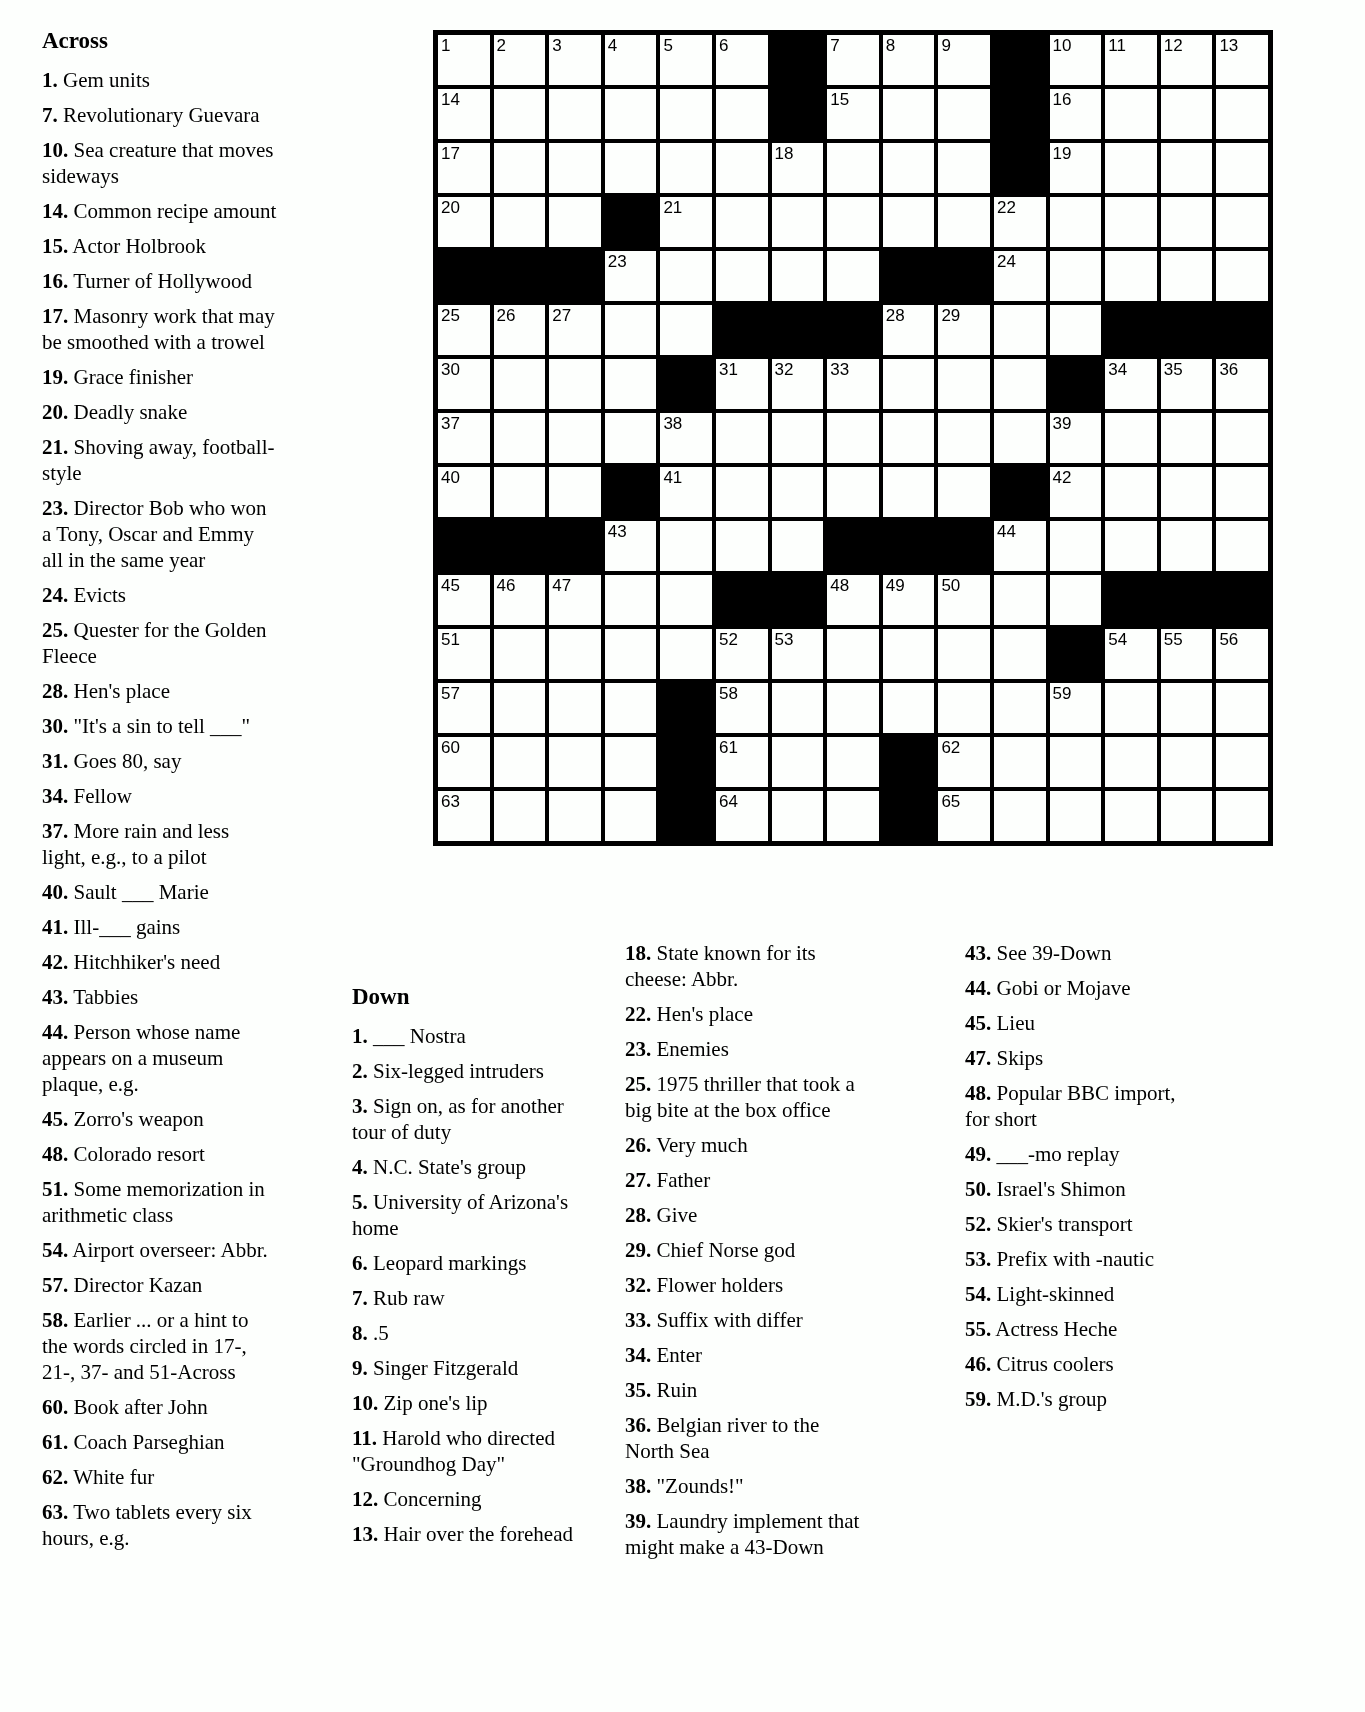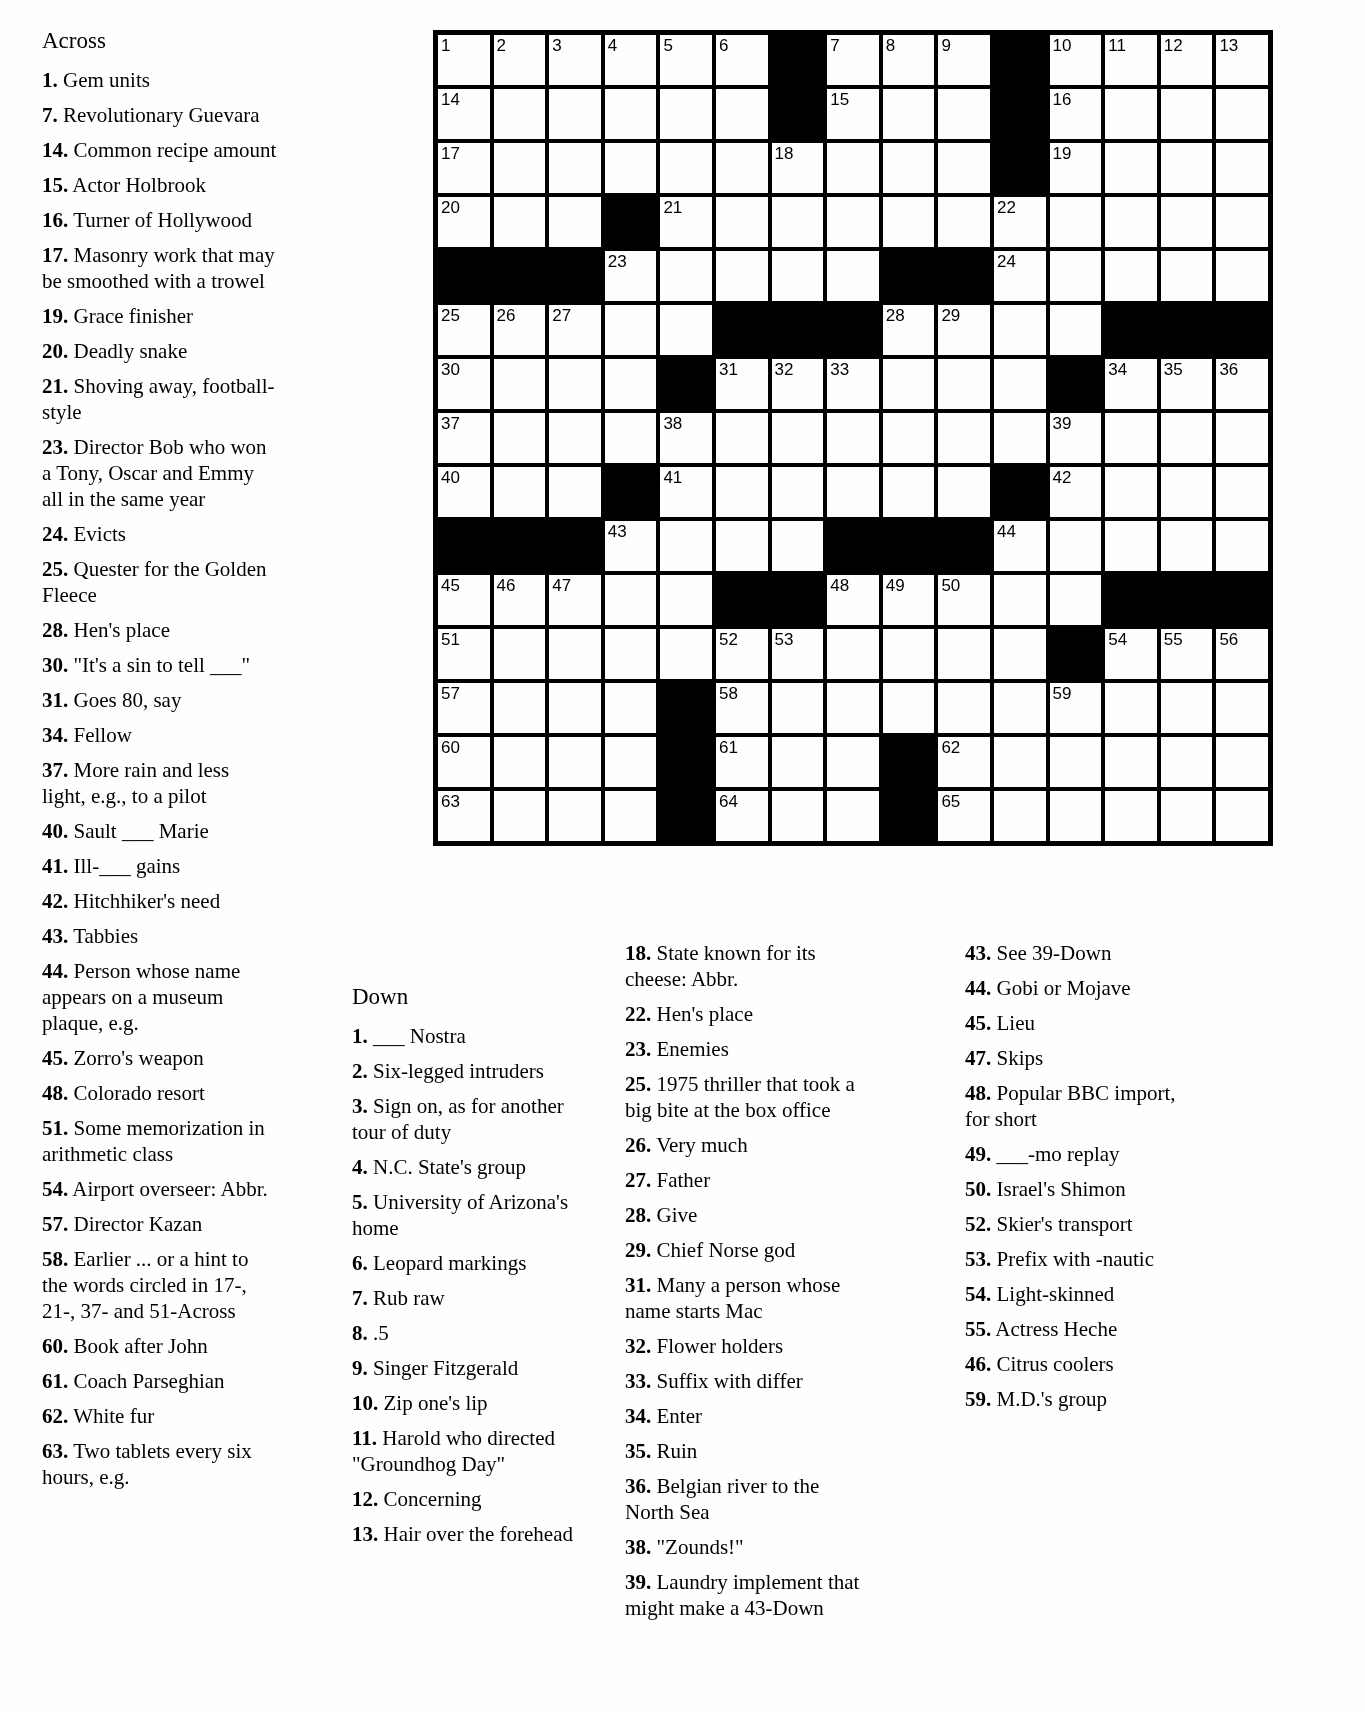--- a/index.html
+++ b/index.html
@@ -3,21 +3,21 @@
 <meta charset="utf-8">
 <style>
   html,body{margin:0;padding:0;background:#fff}
   .page{position:relative;width:1365px;height:1712px;background:#fdfffd;color:#000;
         font-family:"Liberation Serif",serif;overflow:hidden}
   .clue-col{position:absolute}
   #across-col{left:42px;top:28px;width:336px}
   #col2{left:352px;top:940px;width:302px}
   #col3{left:625px;top:940px;width:304px}
   #col4{left:965px;top:940px;width:300px}
-  .clue-header{font-weight:normal;font-size:23px;line-height:26px;margin-bottom:13px}
+  .clue-header{font-weight:bold;font-size:23px;line-height:26px;margin-bottom:13px}
   .down-header{margin-top:44px}
   .clue{font-size:21px;line-height:26px;margin-bottom:9px}
   .cn{font-weight:bold}
   .ct{white-space:pre-line}
   .grid{position:absolute;left:433px;top:30px;width:840px;height:816px;background:#000;
         display:grid;grid-template-columns:repeat(15,1fr);grid-template-rows:repeat(15,1fr);
         gap:4px;padding:5px;box-sizing:border-box}
   .cell{position:relative;background:#fdfffd}
   .cell.black{background:#000}
   .num{position:absolute;top:0;left:3px;font-family:"Liberation Sans",sans-serif;
@@ -26,20 +26,22 @@
 </head>
 <body>
 
 <div class="page">
 
   <div class="clue-col" id="across-col">
     <div class="clue-header">Across</div>
     <div>
         <div class="clue"><b class="cn">1.</b> <span class="ct">Gem units</span></div>
         <div class="clue"><b class="cn">7.</b> <span class="ct">Revolutionary Guevara</span></div>
+        <div class="clue"><b class="cn">10.</b> <span class="ct">Sea creature that moves
+sideways</span></div>
         <div class="clue"><b class="cn">14.</b> <span class="ct">Common recipe amount</span></div>
         <div class="clue"><b class="cn">15.</b> <span class="ct">Actor Holbrook</span></div>
         <div class="clue"><b class="cn">16.</b> <span class="ct">Turner of Hollywood</span></div>
         <div class="clue"><b class="cn">17.</b> <span class="ct">Masonry work that may
 be smoothed with a trowel</span></div>
         <div class="clue"><b class="cn">19.</b> <span class="ct">Grace finisher</span></div>
         <div class="clue"><b class="cn">20.</b> <span class="ct">Deadly snake</span></div>
         <div class="clue"><b class="cn">21.</b> <span class="ct">Shoving away, football-
 style</span></div>
         <div class="clue"><b class="cn">23.</b> <span class="ct">Director Bob who won
@@ -463,22 +465,20 @@
         <div class="clue"><b class="cn">18.</b> <span class="ct">State known for its
 cheese: Abbr.</span></div>
         <div class="clue"><b class="cn">22.</b> <span class="ct">Hen's place</span></div>
         <div class="clue"><b class="cn">23.</b> <span class="ct">Enemies</span></div>
         <div class="clue"><b class="cn">25.</b> <span class="ct">1975 thriller that took a
 big bite at the box office</span></div>
         <div class="clue"><b class="cn">26.</b> <span class="ct">Very much</span></div>
         <div class="clue"><b class="cn">27.</b> <span class="ct">Father</span></div>
         <div class="clue"><b class="cn">28.</b> <span class="ct">Give</span></div>
         <div class="clue"><b class="cn">29.</b> <span class="ct">Chief Norse god</span></div>
-        <div class="clue"><b class="cn">31.</b> <span class="ct">Many a person whose
-name starts Mac</span></div>
         <div class="clue"><b class="cn">32.</b> <span class="ct">Flower holders</span></div>
         <div class="clue"><b class="cn">33.</b> <span class="ct">Suffix with differ</span></div>
         <div class="clue"><b class="cn">34.</b> <span class="ct">Enter</span></div>
         <div class="clue"><b class="cn">35.</b> <span class="ct">Ruin</span></div>
         <div class="clue"><b class="cn">36.</b> <span class="ct">Belgian river to the
 North Sea</span></div>
         <div class="clue"><b class="cn">38.</b> <span class="ct">"Zounds!"</span></div>
         <div class="clue"><b class="cn">39.</b> <span class="ct">Laundry implement that
 might make a 43-Down</span></div>
       </div>

